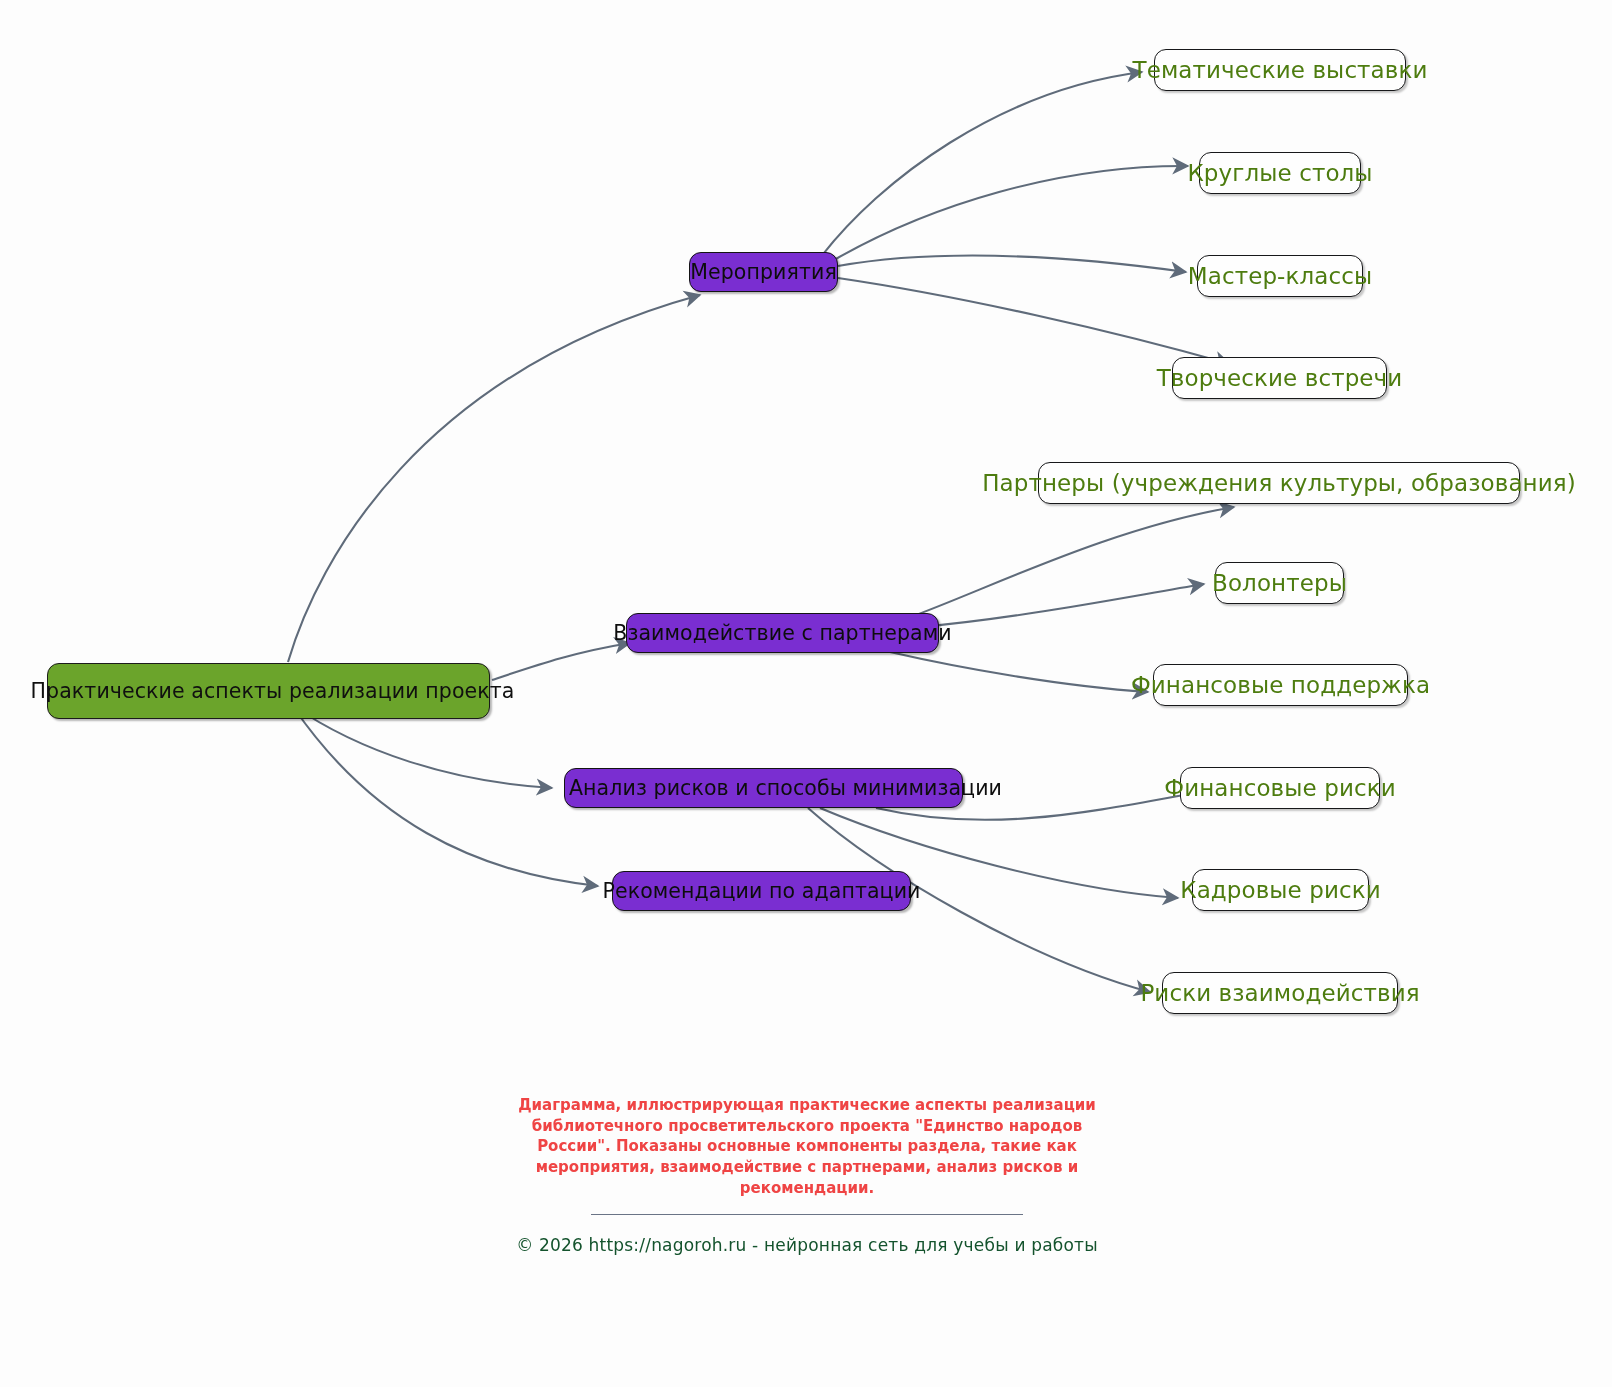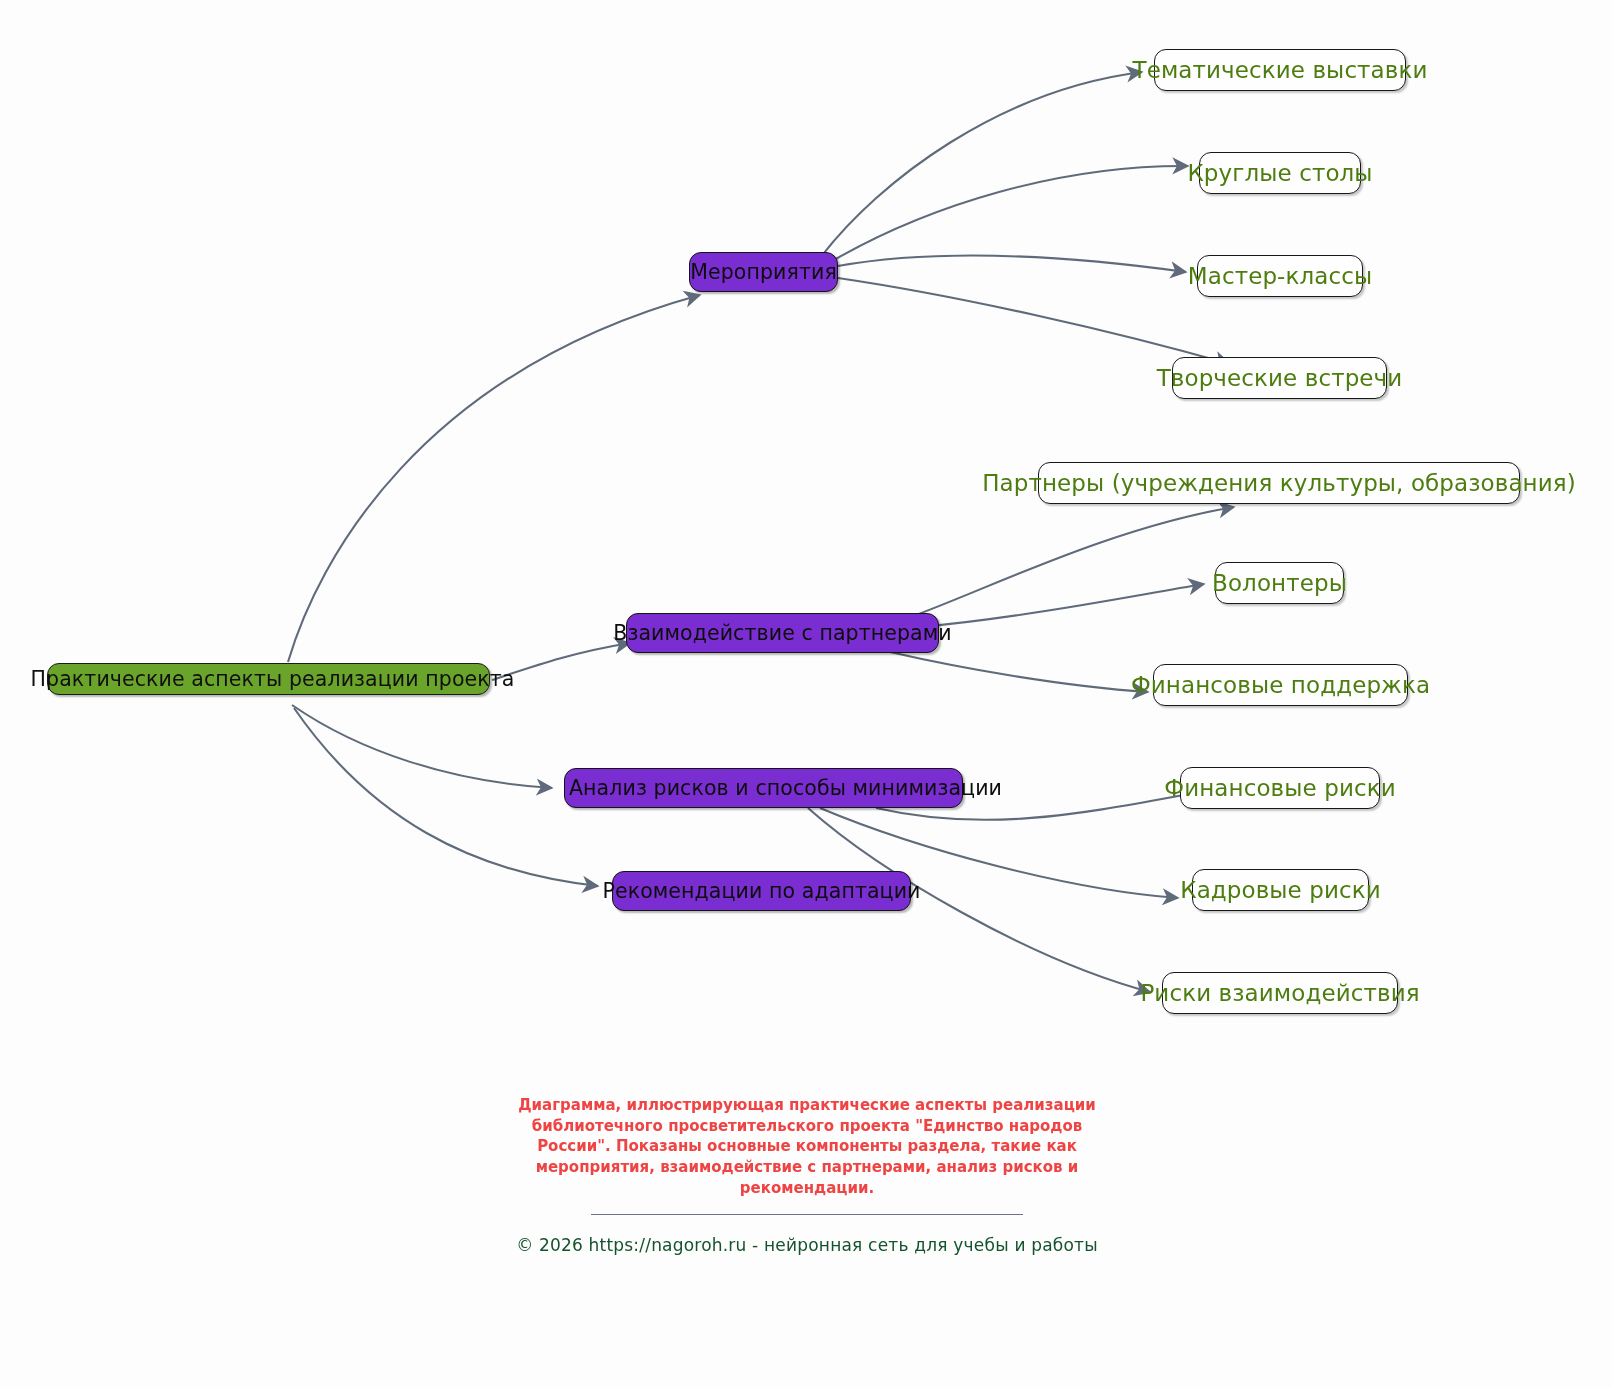--- a/index.html
+++ b/index.html
@@ -130,21 +130,21 @@
       <path d="M 908 618 C 990 588 1110 528 1234 507"></path>
       <path d="M 920 627 C 1020 618 1120 598 1204 584"></path>
       <path d="M 890 652 C 960 668 1060 686 1148 692"></path>
 
       <path d="M 876 808 C 990 834 1090 812 1200 792"></path>
       <path d="M 820 808 C 920 850 1070 890 1178 898"></path>
       <path d="M 808 808 C 880 872 1030 960 1150 992"></path>
     </g>
   </svg>
 
-  <div class="node node-root" style="left:47px; top:663px; width:443px; height:32px;padding-left:8px;">
+  <div class="node node-root" style="left:47px; top:663px; width:443px; height:56px;padding-left:8px;">
     <span class="node-label">Практические аспекты реализации проекта</span>
   </div>
 
   <div class="node node-branch" style="left:689px; top:252px; width:149px; height:40px;">
     <span class="node-label">Мероприятия</span>
   </div>
 
   <div class="node node-branch" style="left:626px; top:613px; width:313px; height:40px;">
     <span class="node-label">Взаимодействие с партнерами</span>
   </div>

